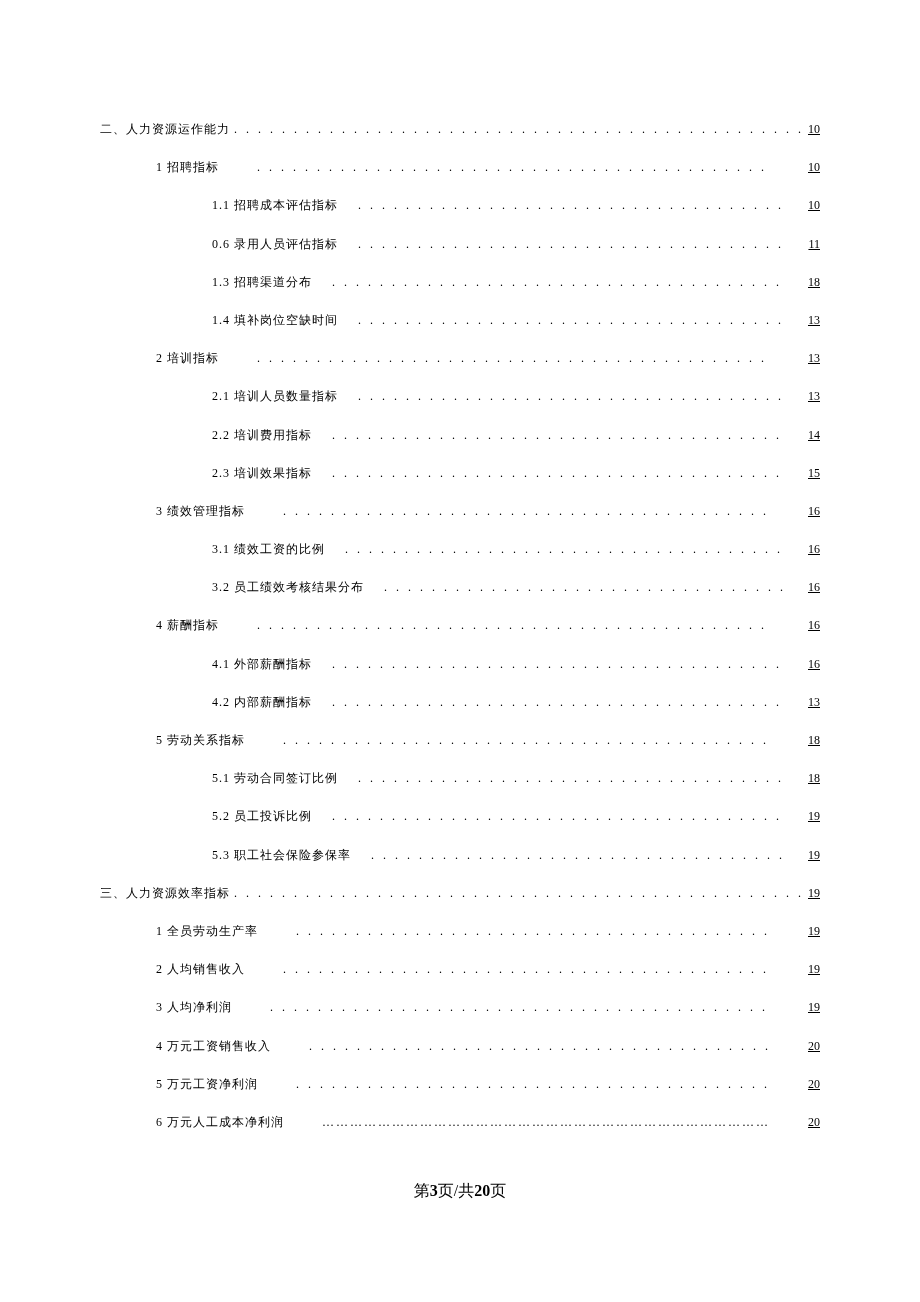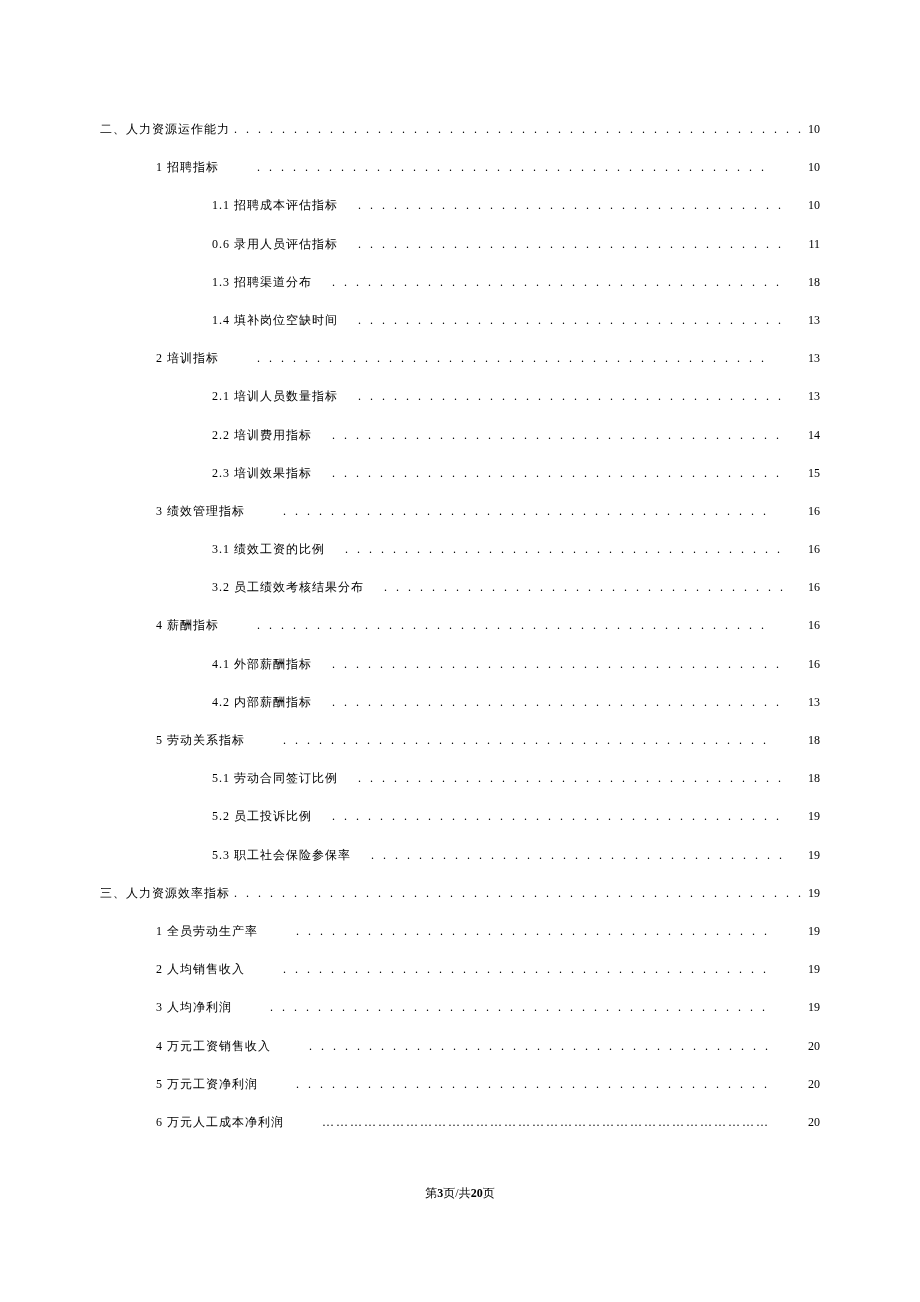--- a/index.html
+++ b/index.html
@@ -51,28 +51,29 @@
     .toc-leader-cn {
       flex: 1;
       overflow: hidden;
       letter-spacing: 2px;
       white-space: nowrap;
       margin: 0 4px;
       font-family: "SimSun", serif;
     }
     .toc-page {
       white-space: nowrap;
+      text-decoration: underline;
     }
     .page-footer {
       position: absolute;
       bottom: 100px;
       left: 0;
       right: 0;
       text-align: center;
-      font-size: 12px;
+      font-size: 16px;
       color: #000;
       font-family: "SimSun", serif;
     }
     .page-footer .bold {
       font-weight: bold;
     }
   </style>
 </head>
 <body>
 

